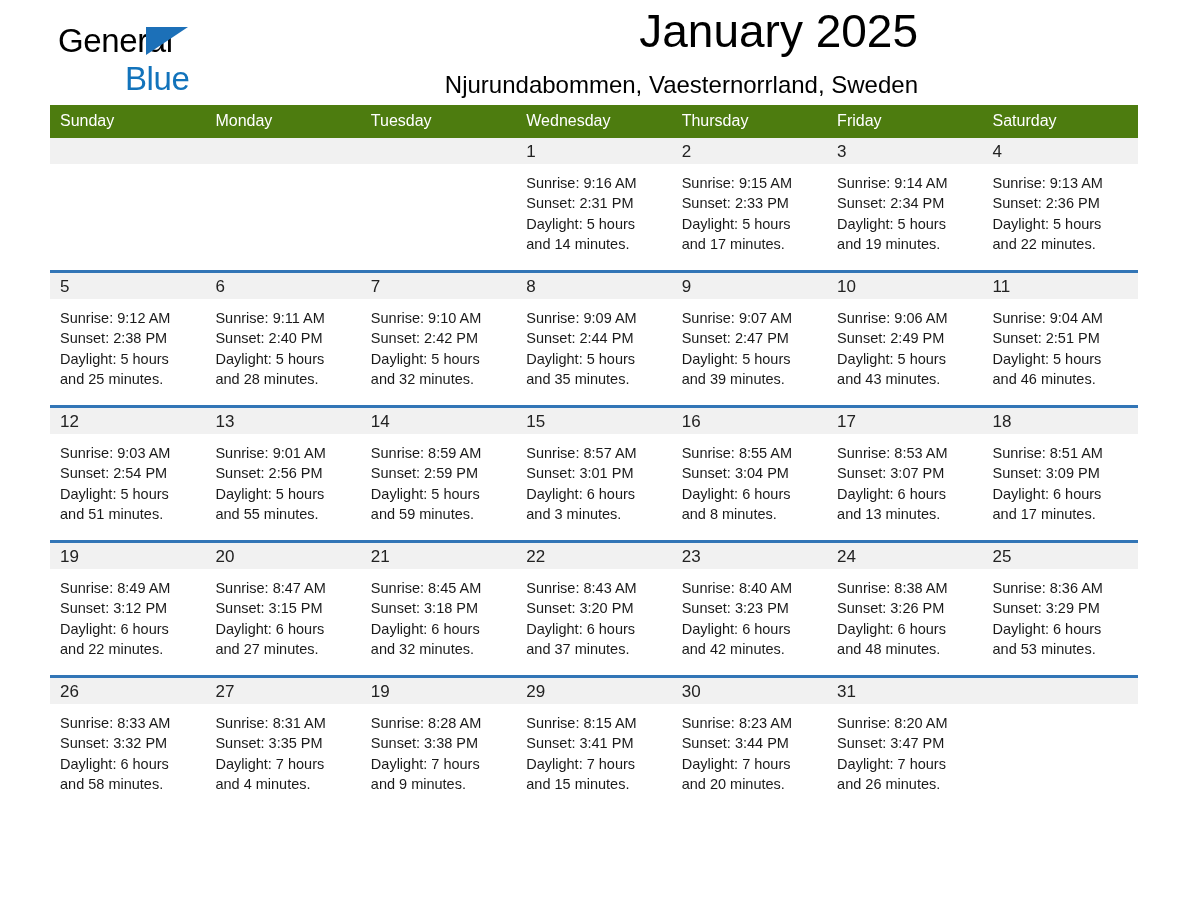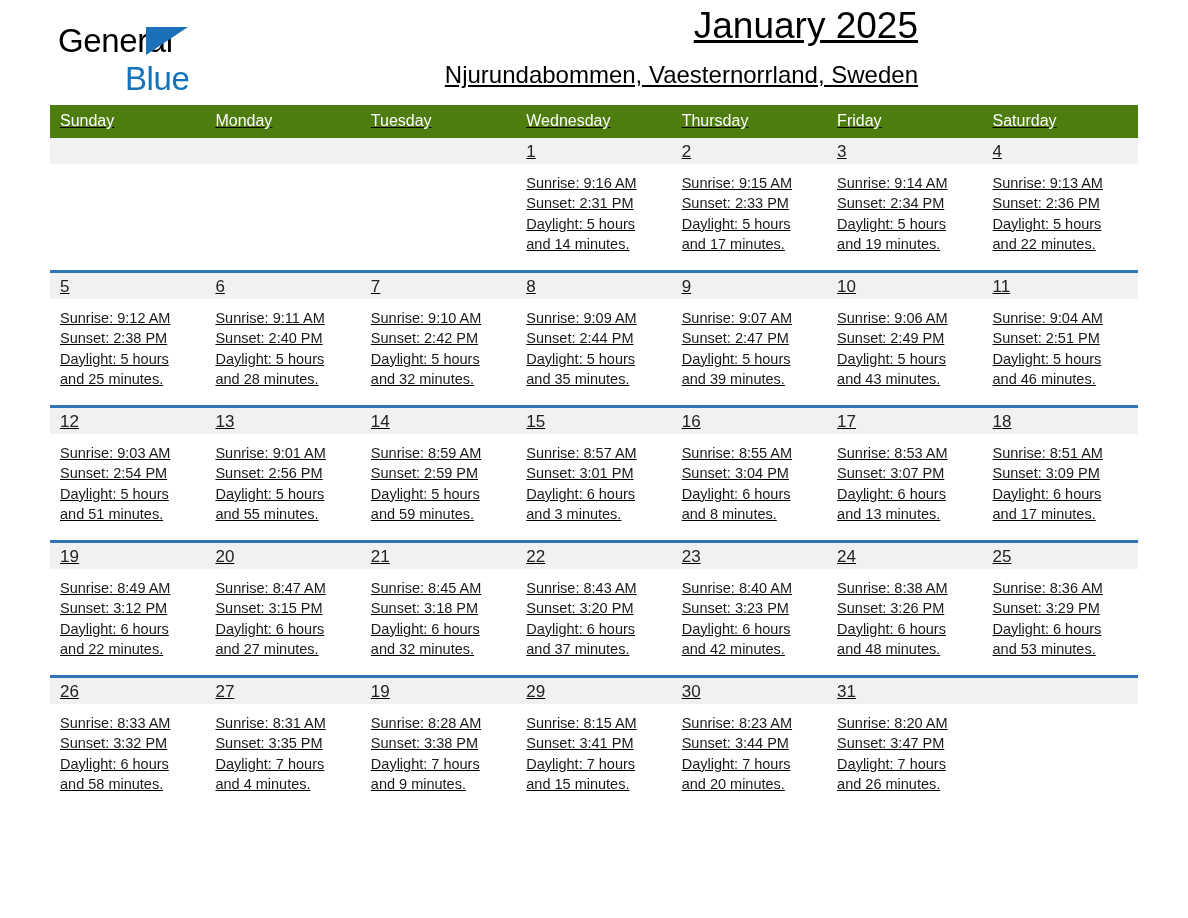--- a/index.html
+++ b/index.html
@@ -14,21 +14,20 @@
     font-family: "Liberation Sans", sans-serif;
     color: #000000;
     overflow: hidden;
   }
   .page {
     position: relative;
     width: 968px;
     height: 918px;
     box-sizing: border-box;
     padding: 0 50px;
-    text-decoration: underline;
   }
 
   
   .header {
     position: relative;
     height: 105px;
     display: flex;
     align-items: flex-start;
     justify-content: space-between;
   }
@@ -63,21 +62,21 @@
     font-size: 33px;
     letter-spacing: -0.4px;
     color: #1273bb;
     line-height: 1;
   }
   .title-block {
     text-align: right;
     padding-top: 6px;
   }
   .month-title {
-    font-size: 37px;
+    font-size: 46px;
     font-weight: normal;
     line-height: 1.1;
     color: #000000;
     white-space: nowrap;
   }
   .location-title {
     font-size: 24px;
     font-weight: normal;
     line-height: 1.2;
     margin-top: 14px;

